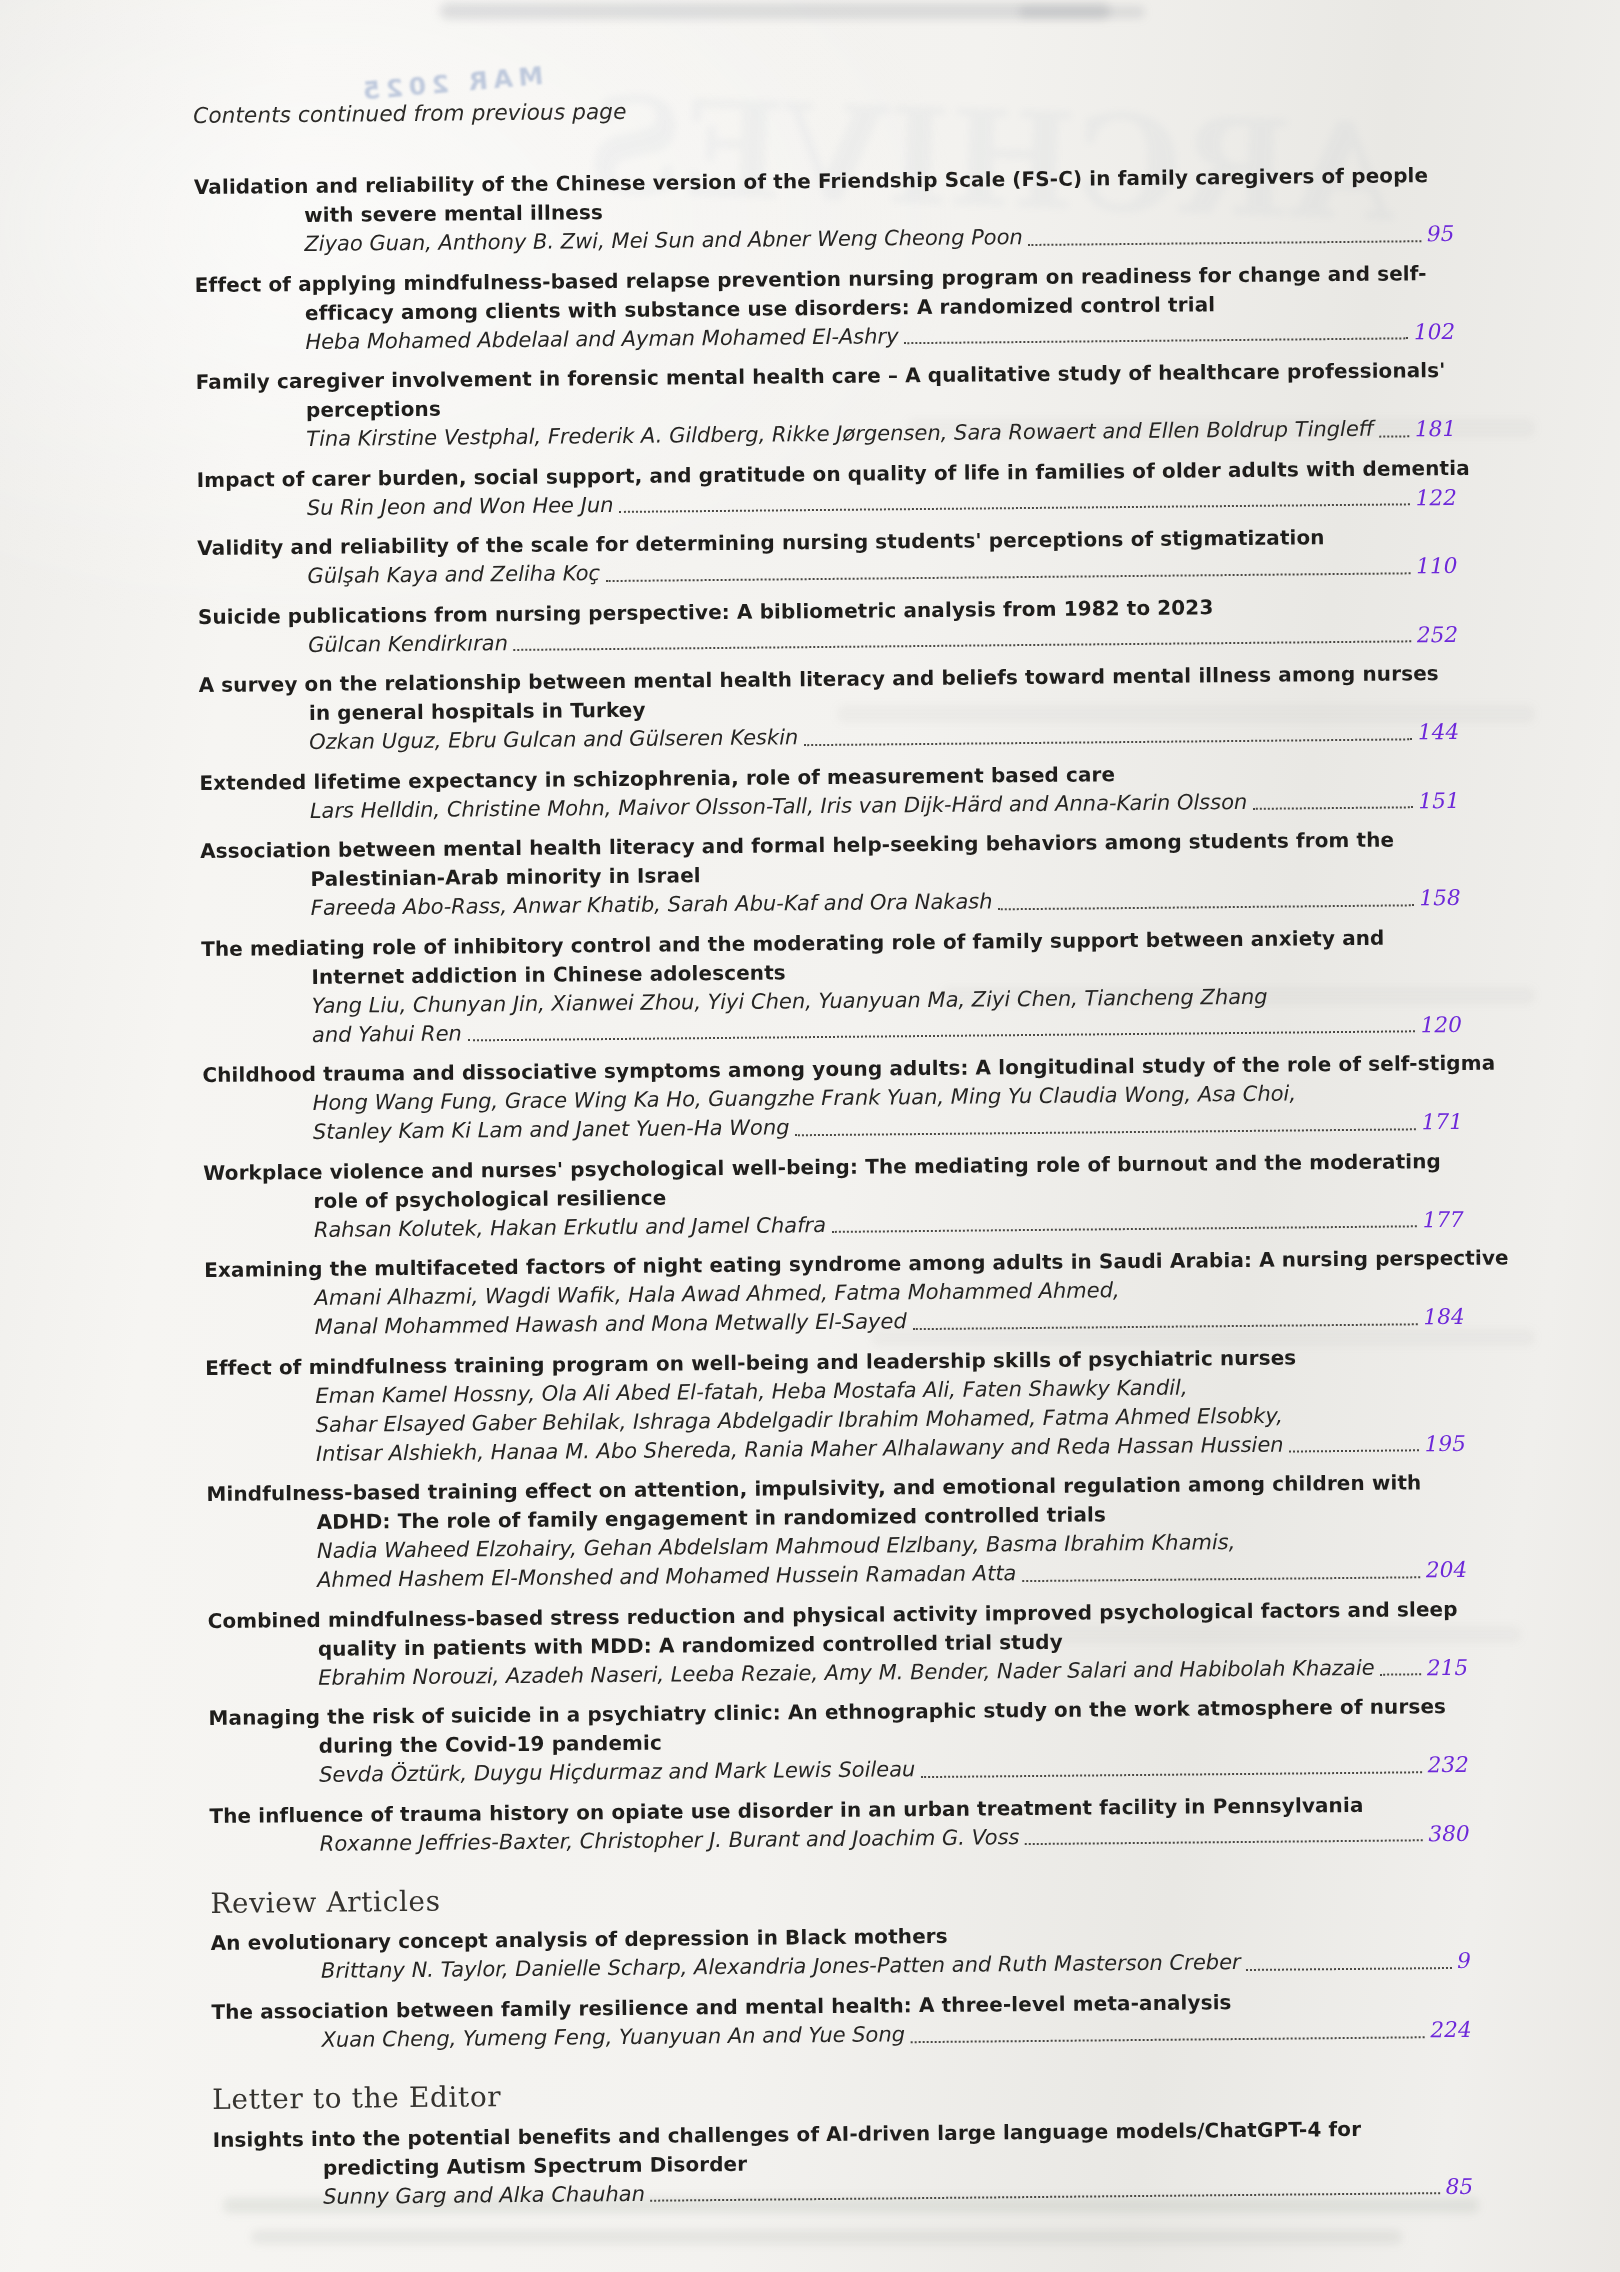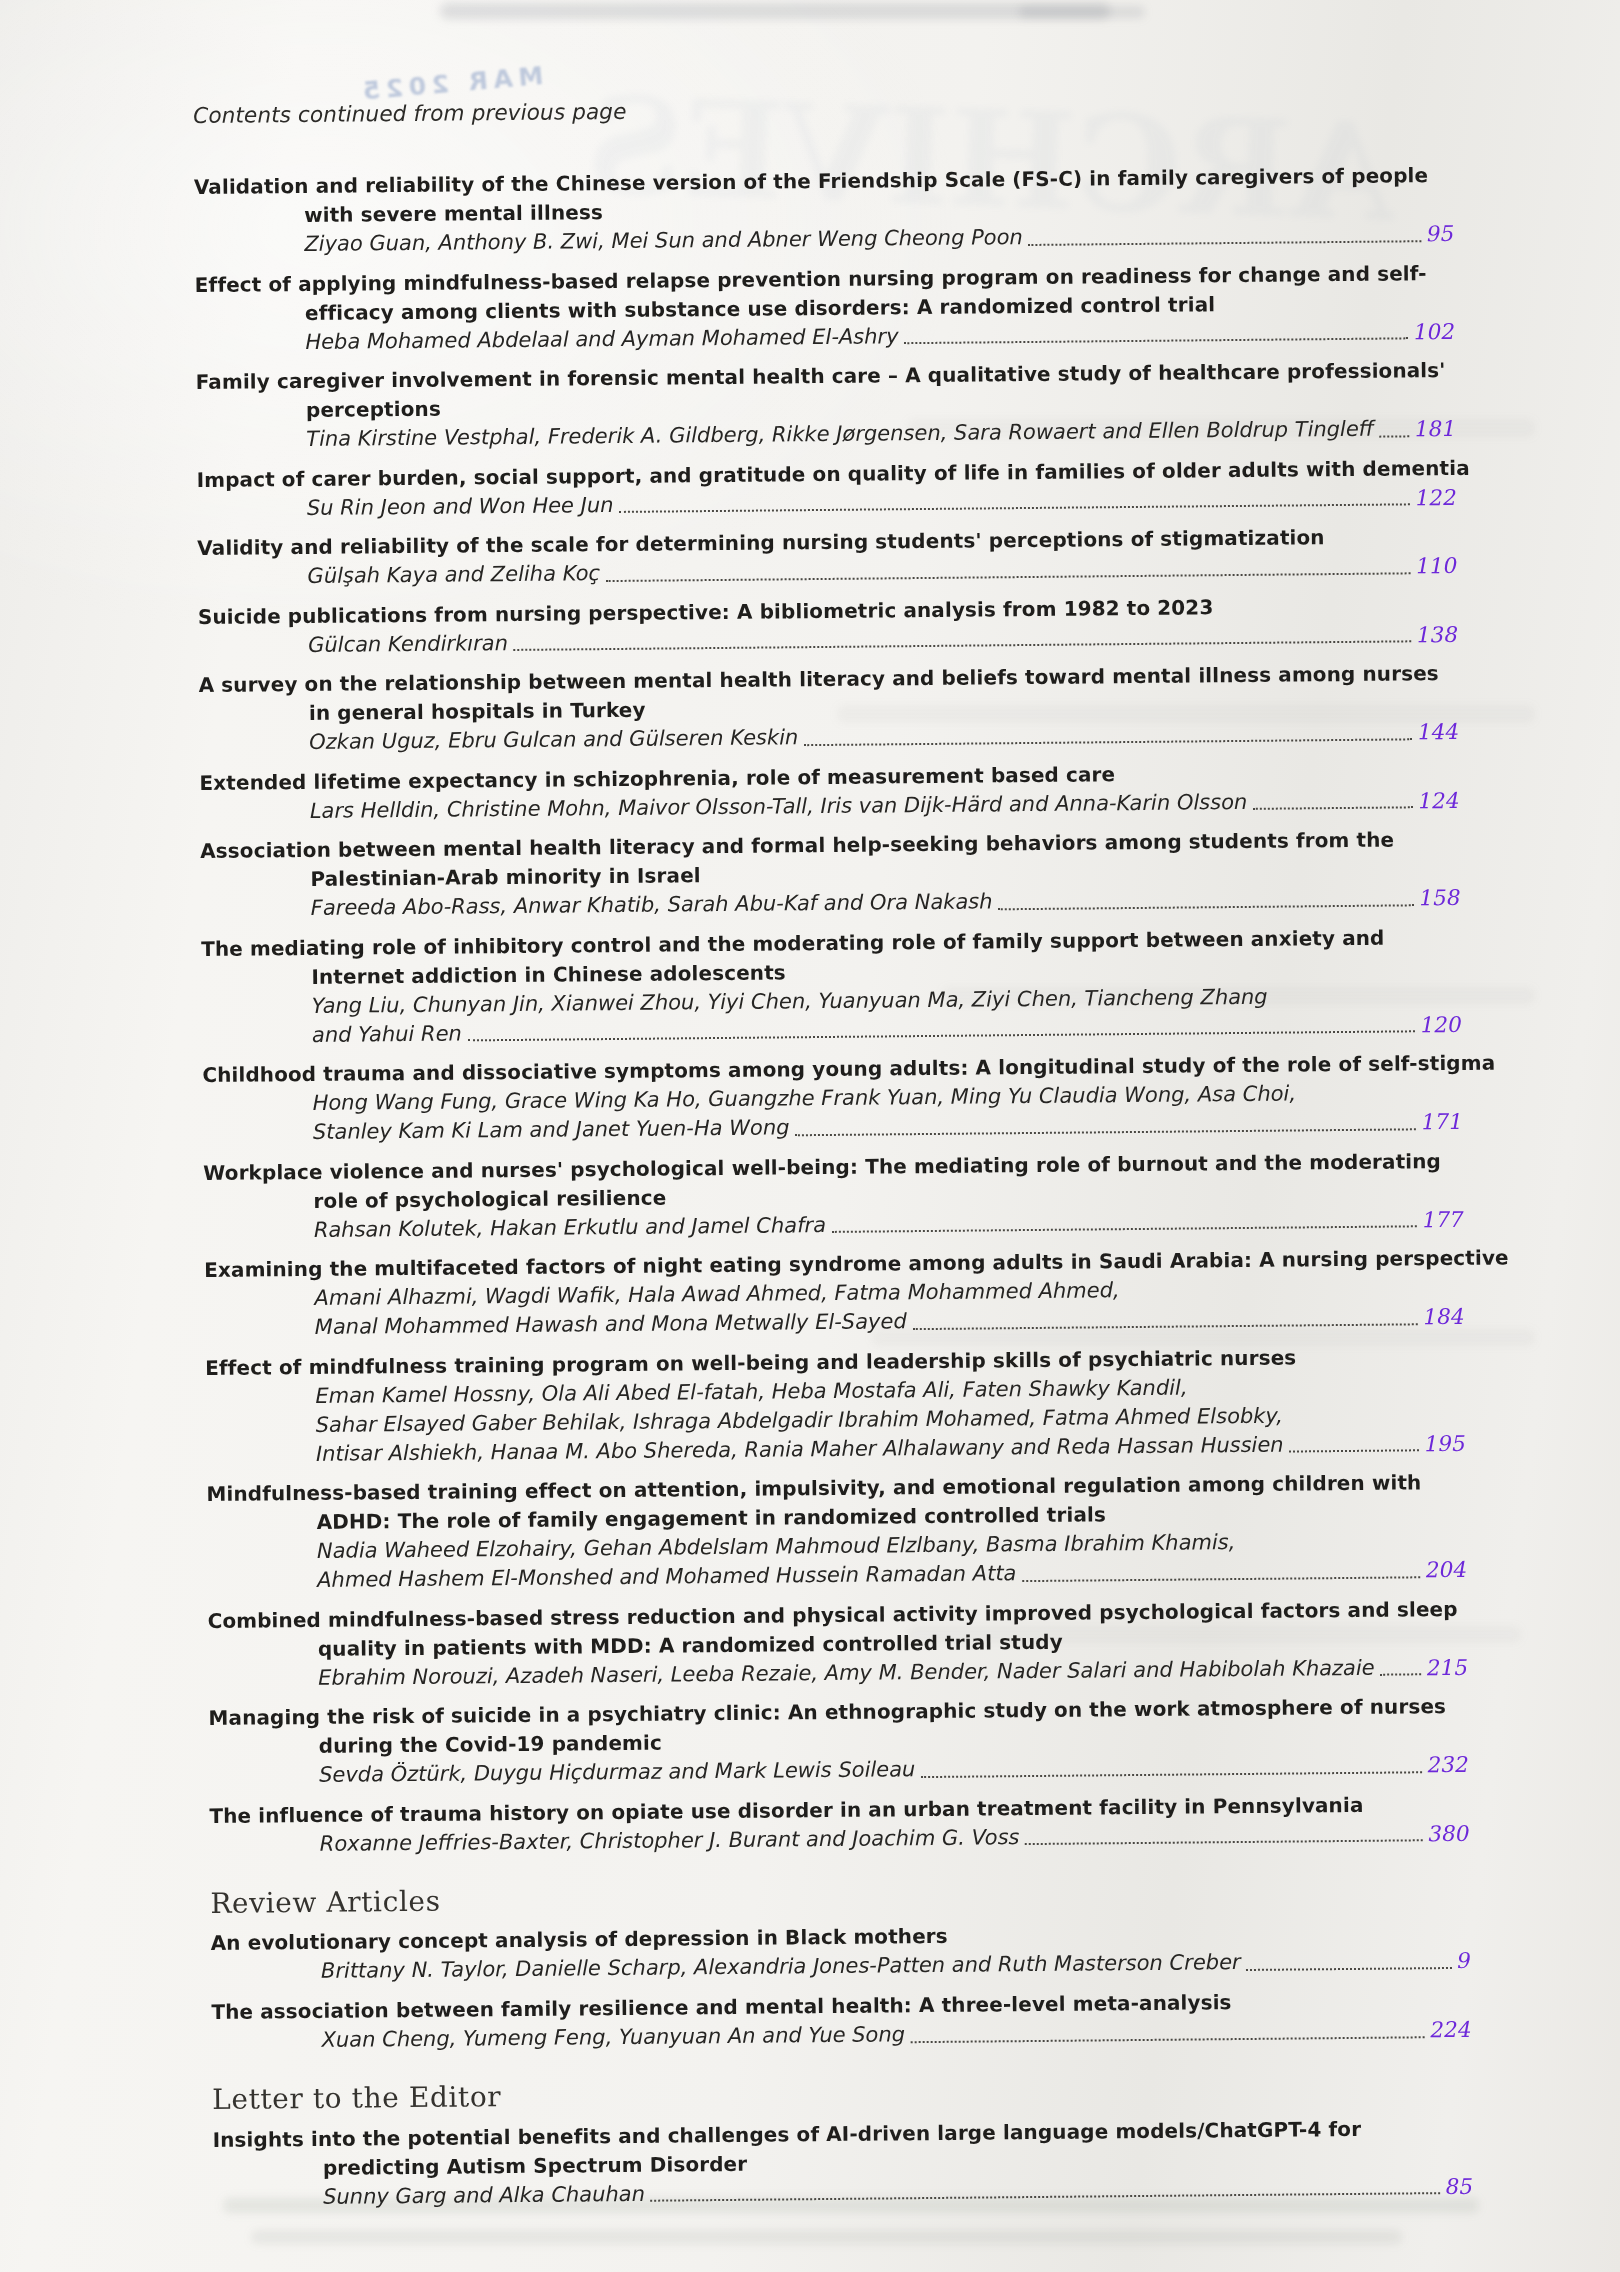--- a/index.html
+++ b/index.html
@@ -137,38 +137,38 @@
             <span class="a-text">Gülşah Kaya and Zeliha Koç</span>
             <span class="leader"></span>
             <span class="pagenum">110</span>
           </div>
         </div>
         <div class="entry">
           <div class="t-line">Suicide publications from nursing perspective: A bibliometric analysis from 1982 to 2023</div>
           <div class="a-line indent a-last">
             <span class="a-text">Gülcan Kendirkıran</span>
             <span class="leader"></span>
-            <span class="pagenum">138</span>
+            <span class="pagenum">252</span>
           </div>
         </div>
         <div class="entry">
           <div class="t-line">A survey on the relationship between mental health literacy and beliefs toward mental illness among nurses</div>
           <div class="t-line indent">in general hospitals in Turkey</div>
           <div class="a-line indent a-last">
             <span class="a-text">Ozkan Uguz, Ebru Gulcan and Gülseren Keskin</span>
             <span class="leader"></span>
             <span class="pagenum">144</span>
           </div>
         </div>
         <div class="entry">
           <div class="t-line">Extended lifetime expectancy in schizophrenia, role of measurement based care</div>
           <div class="a-line indent a-last">
             <span class="a-text">Lars Helldin, Christine Mohn, Maivor Olsson-Tall, Iris van Dijk-Härd and Anna-Karin Olsson</span>
             <span class="leader"></span>
-            <span class="pagenum">124</span>
+            <span class="pagenum">151</span>
           </div>
         </div>
         <div class="entry">
           <div class="t-line">Association between mental health literacy and formal help-seeking behaviors among students from the</div>
           <div class="t-line indent">Palestinian-Arab minority in Israel</div>
           <div class="a-line indent a-last">
             <span class="a-text">Fareeda Abo-Rass, Anwar Khatib, Sarah Abu-Kaf and Ora Nakash</span>
             <span class="leader"></span>
             <span class="pagenum">158</span>
           </div>

